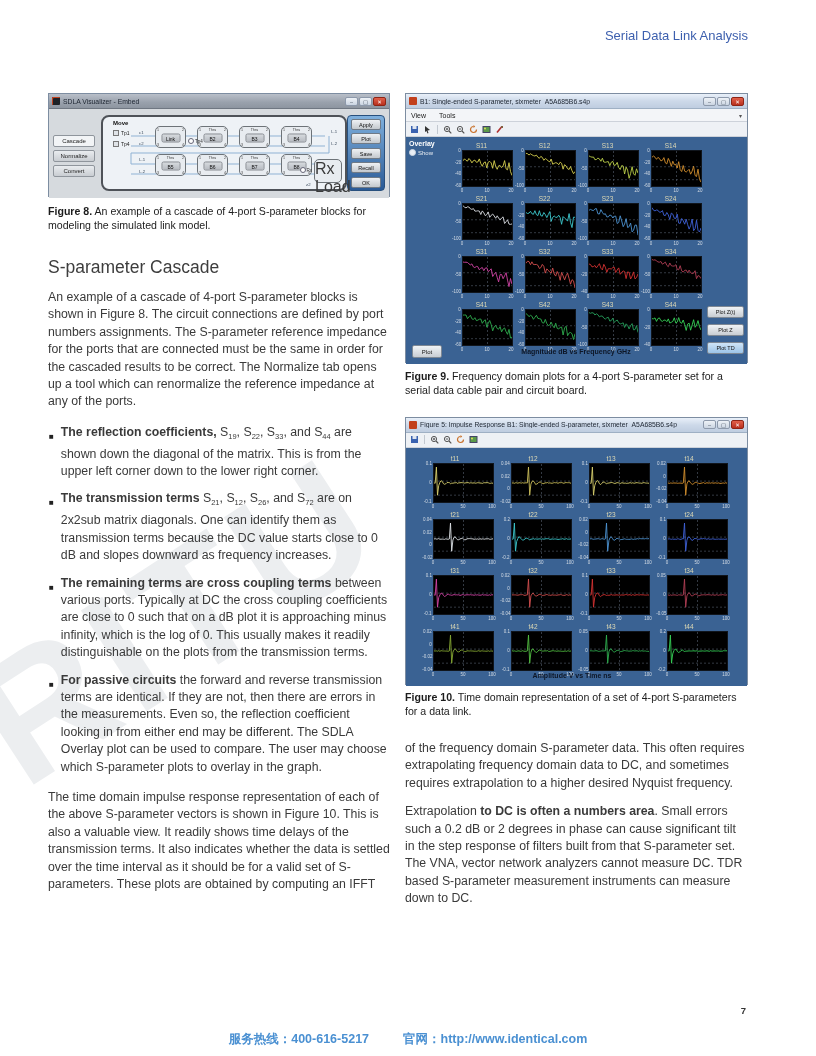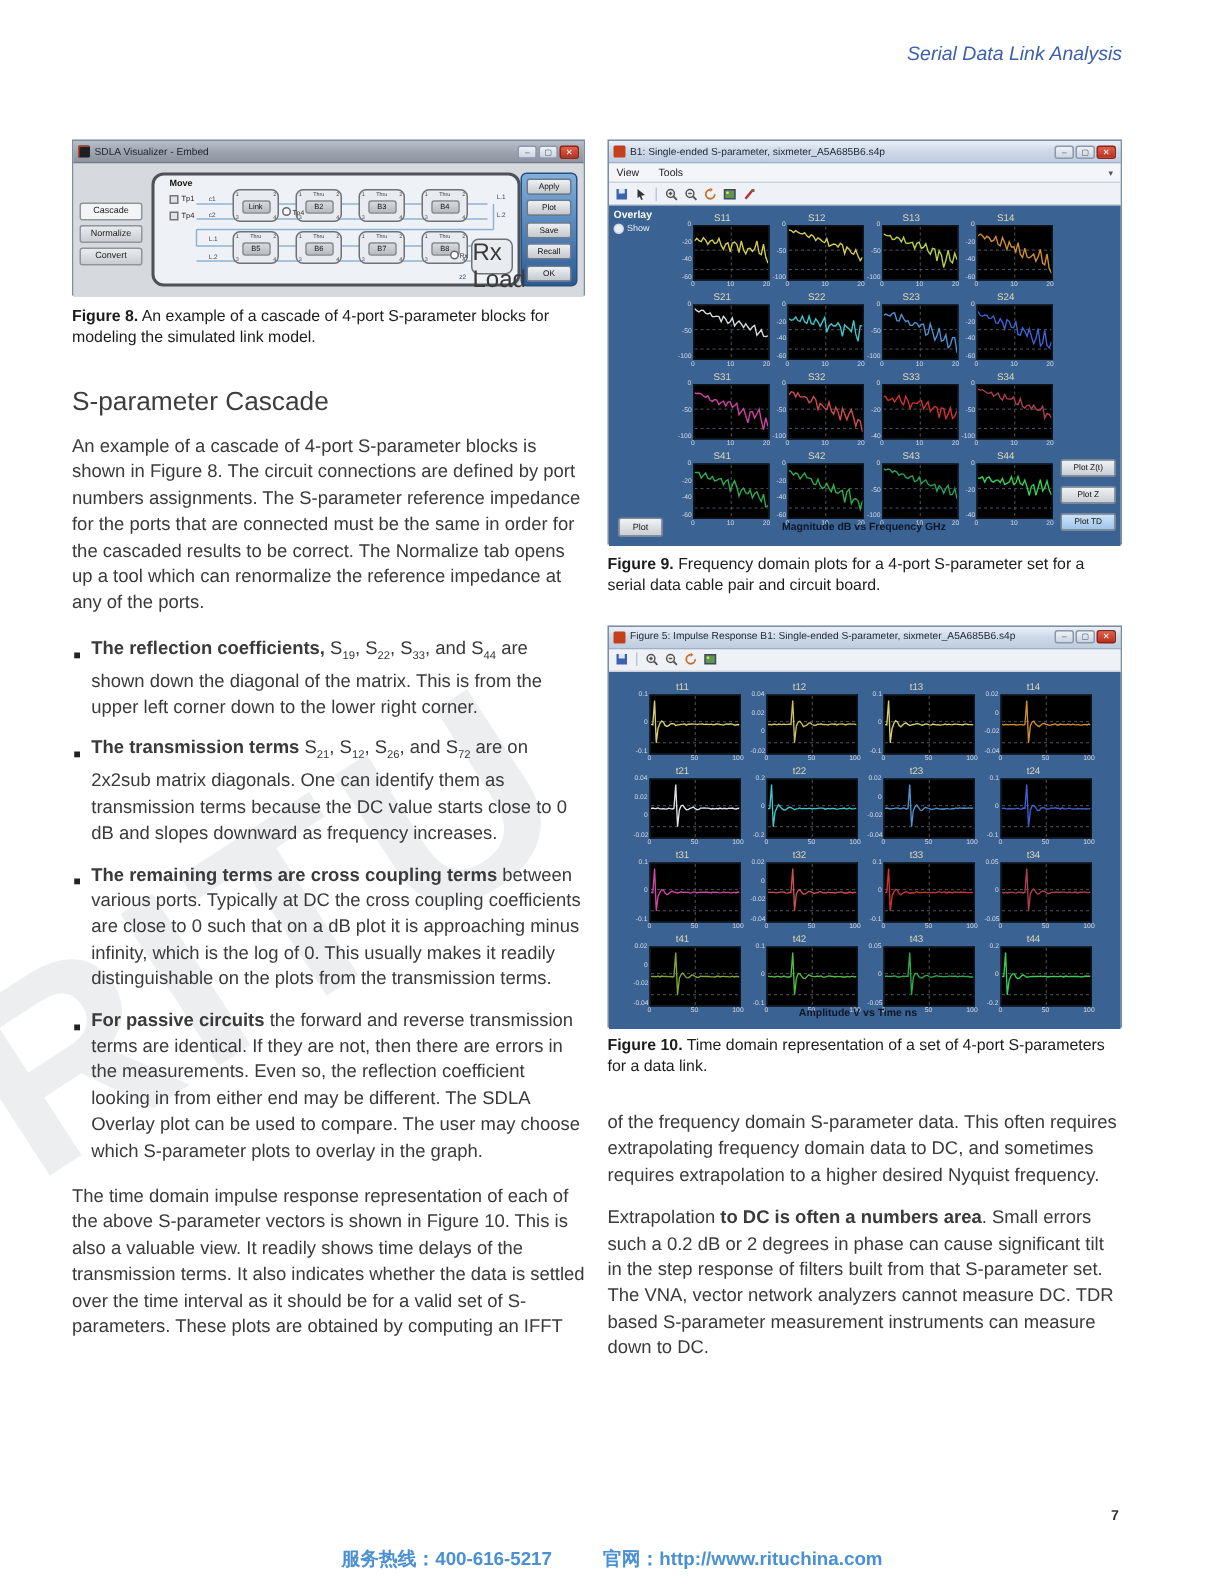--- a/index.html
+++ b/index.html
@@ -1,21 +1,21 @@
 <!DOCTYPE html>
 <html><head>
 <meta charset="utf-8">
 <style>
   html,body{margin:0;padding:0;background:#888;}
   .page{position:relative;width:816px;height:1056px;background:#fff;margin:0 auto;
         font-family:"Liberation Sans",sans-serif;color:#3a3a3a;overflow:hidden;}
   .watermark{position:absolute;left:-80px;top:400px;width:1100px;font-size:175px;font-weight:bold;
         color:#eceef0;transform:rotate(-33deg);transform-origin:40% 50%;letter-spacing:8px;
         z-index:0;white-space:nowrap;user-select:none;}
-  .hdr{position:absolute;top:28px;right:68px;font-size:13px;color:#3c5fae;z-index:1;font-style:italic;}
+  .hdr{position:absolute;top:28px;right:68px;font-size:13px;color:#3c5fae;z-index:1;}
   .col-left{position:absolute;left:48px;top:93px;width:342px;z-index:1;}
   .col-right{position:absolute;left:405px;top:93px;width:343px;z-index:1;}
   .caption{font-size:10.6px;line-height:1.32;color:#1c1c1c;margin:8px 0 0 0;}
   .caption b{font-weight:bold;}
   h2{font-size:17.5px;font-weight:400;color:#3d3d3d;margin:24px 0 0 0;}
   p.body{font-size:12.3px;line-height:17.4px;margin:11px 0 0 0;}
   ul.bullets{list-style:none;margin:13px 0 0 0;padding:0;}
   ul.bullets li{display:flex;margin:0 0 10px 0;font-size:12.3px;line-height:17.4px;}
   ul.bullets li .sq{flex:0 0 auto;font-size:8px;margin:4px 7px 0 1px;color:#222;}
   sub{font-size:7.5px;}
@@ -1069,15 +1069,15 @@
       </div>
     </div>
     <p class="caption" style="margin-top:6px;"><b>Figure 10.</b><span> Time domain representation of a set of 4-port S-parameters for a data link.</span></p>
 
     <p class="body" style="margin-top:21px;">of the frequency domain S-parameter data. This often requires extrapolating frequency domain data to DC, and sometimes requires extrapolation to a higher desired Nyquist frequency.</p>
     <p class="body">Extrapolation <b>to DC is often a numbers area</b>. Small errors such a 0.2 dB or 2 degrees in phase can cause significant tilt in the step response of filters built from that S-parameter set. The VNA, vector network analyzers cannot measure DC. TDR based S-parameter measurement instruments can measure down to DC.</p>
   </div>
 
   <div class="pagenum">7</div>
   <div class="footer">
-    <span>服务热线：400-616-5217</span><span class="gap"></span><span>官网：http://www.rituchina.com</span>
+    <span>服务热线：400-616-5217</span><span class="gap"></span><span>官网：http://www.identical.com</span>
   </div>
 </div>
 
 </body></html>

